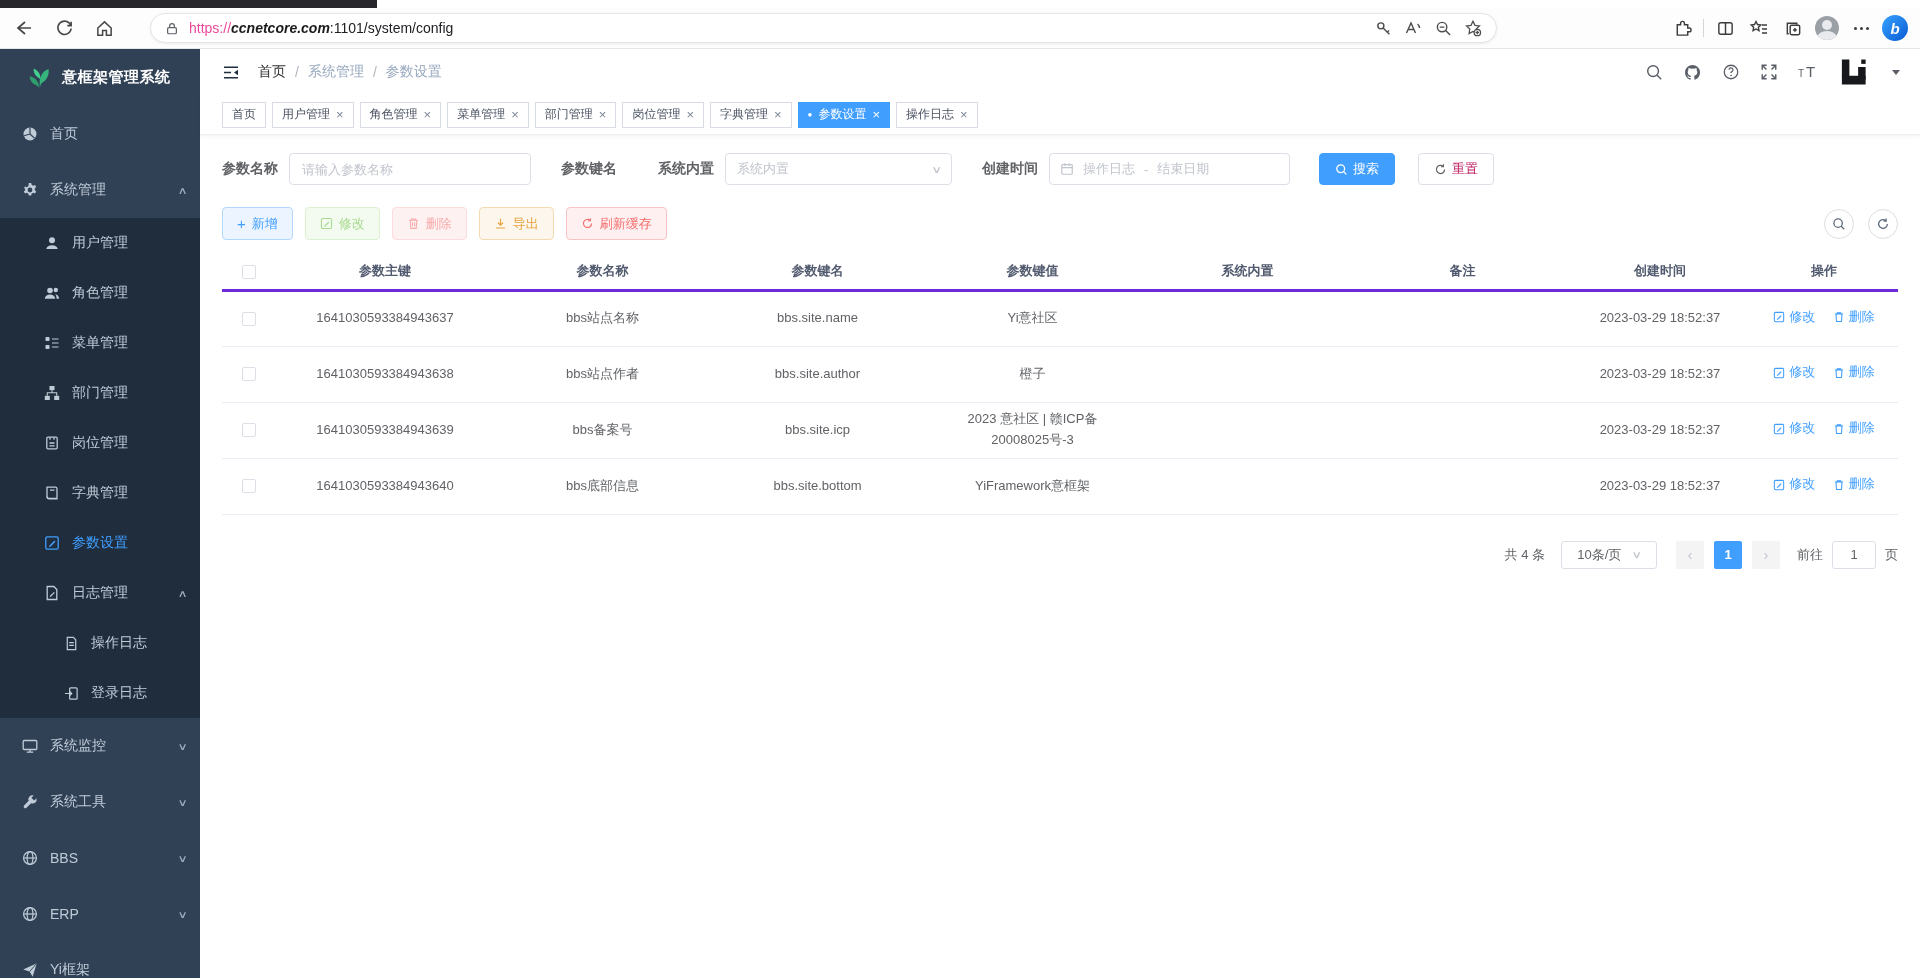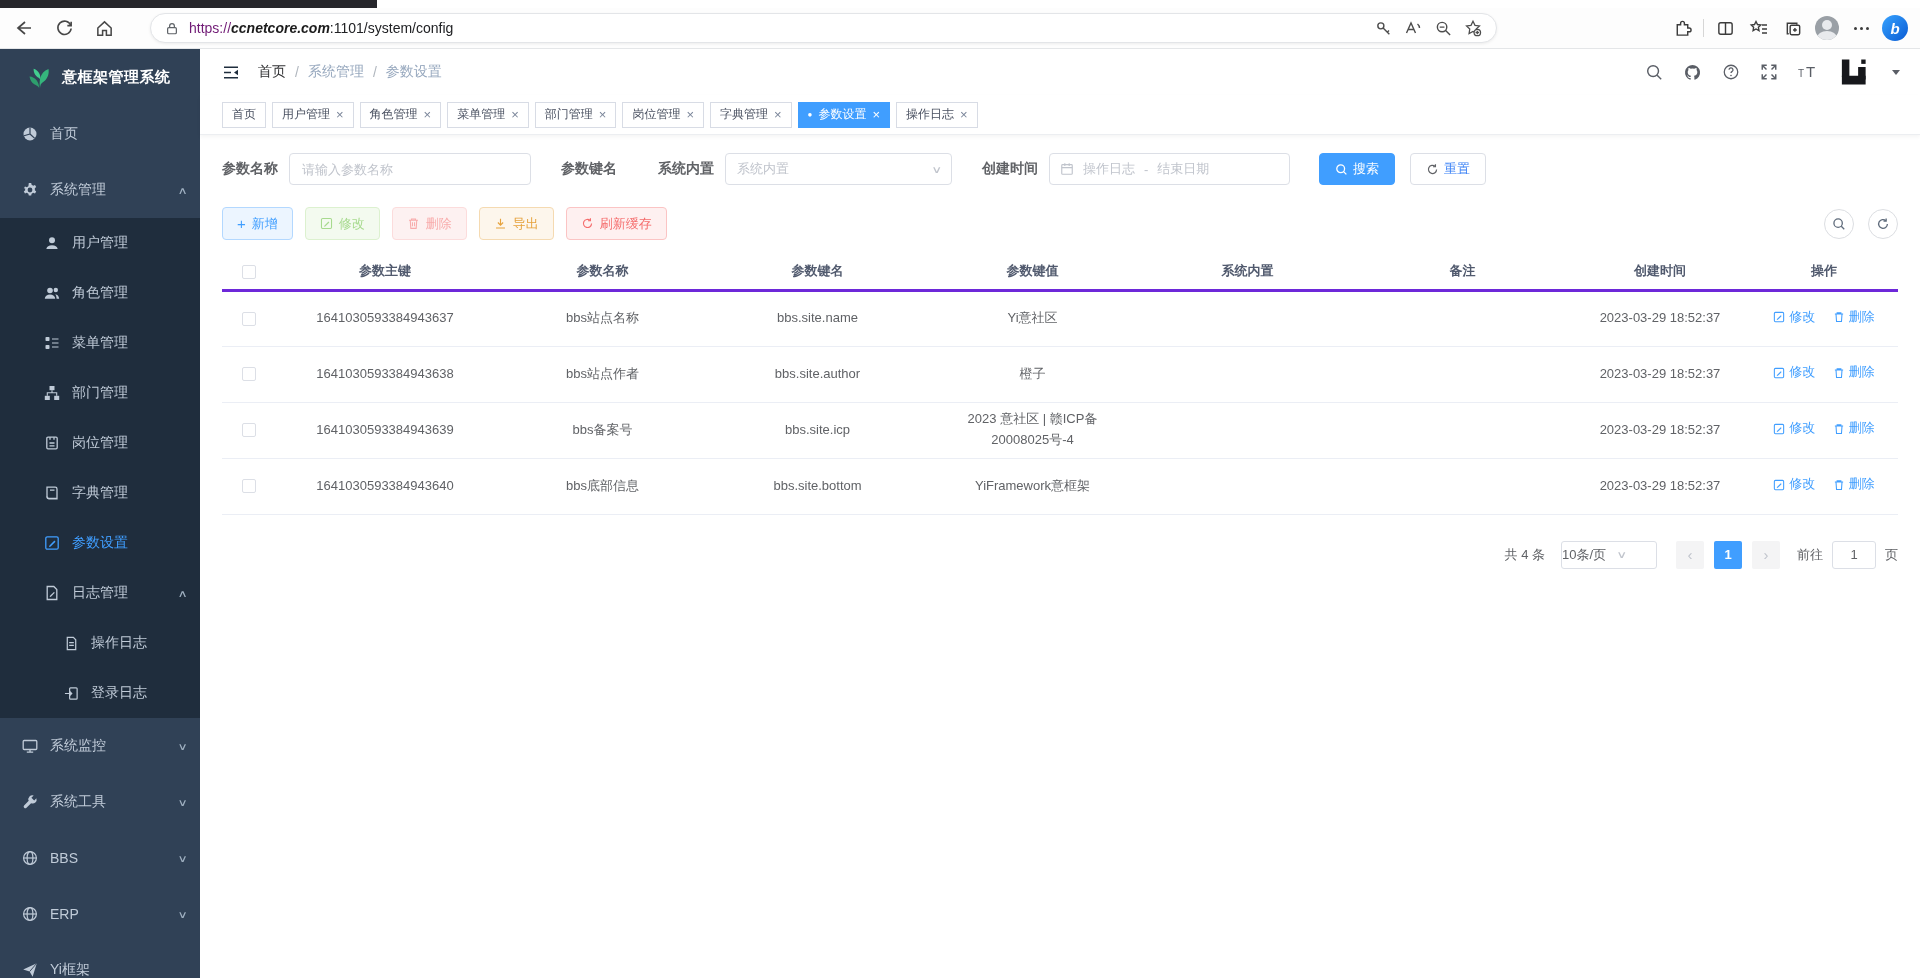--- a/index.html
+++ b/index.html
@@ -11,21 +11,21 @@
   .titlebar{position:absolute;top:0;left:0;width:1920px;height:8px;background:#fff;}
   .titlebar-dark{width:377px;height:8px;background:#26262b;}
   .btoolbar{position:absolute;top:8px;left:0;width:1920px;height:41px;background:#fdfdfd;
     border-bottom:1px solid #e4e6e8;display:flex;align-items:center;}
   .nav-ic{width:32px;height:32px;display:flex;align-items:center;justify-content:center;
     color:#474747;margin-left:8px;border-radius:4px;cursor:pointer;flex:0 0 auto;}
   .urlpill{position:absolute;left:150px;top:5px;width:1347px;height:30px;border-radius:15px;
     background:#fff;border:1px solid #e3e5e8;box-shadow:0 1px 3px rgba(0,0,0,.07);
     display:flex;align-items:center;padding:0 8px 0 14px;}
   .url-text{font-size:14px;color:#202124;margin-left:10px;white-space:nowrap;}
-  .url-scheme{color:#701a75;}
+  .url-scheme{color:#ec4899;}
   .url-host{font-weight:700;color:#1b1b1b;font-style:italic;}
   .pill-spacer{flex:1;}
   .pill-ic{width:30px;height:26px;display:flex;align-items:center;justify-content:center;
     color:#4d4d4d;cursor:pointer;flex:0 0 auto;}
   .bicons{position:absolute;right:8px;top:5px;height:30px;display:flex;align-items:center;}
   .b-ic{width:34px;height:30px;display:flex;align-items:center;justify-content:center;
     color:#3c3c3c;cursor:pointer;}
   .b-divider{width:1px;height:18px;background:#d6d6d6;margin:0 4px;}
   .dots3{display:flex;gap:3px;}
   .dots3 i{width:3px;height:3px;border-radius:50%;background:#3c3c3c;}
@@ -79,21 +79,21 @@
     font-size:13px;color:#606266;outline:none;font-family:"Liberation Sans",sans-serif;}
   .txt::placeholder{color:#c0c4cc;}
   .select{width:227px;height:32px;border:1px solid #dcdfe6;border-radius:4px;display:flex;
     align-items:center;justify-content:space-between;padding:0 11px;color:#c0c4cc;font-size:13px;cursor:pointer;background:#fff;}
   .scaret{color:#c0c4cc;font-size:10px;transform:scaleX(1.5);}
   .daterange{width:241px;height:32px;border:1px solid #dcdfe6;border-radius:4px;display:flex;
     align-items:center;gap:9px;padding:0 10px;color:#c0c4cc;font-size:13px;background:#fff;cursor:pointer;}
   .btn{height:32px;border-radius:4px;font-size:13px;display:inline-flex;align-items:center;
     gap:5px;padding:0 15px;cursor:pointer;border:1px solid;font-family:inherit;}
   .btn-search{background:#409eff;border-color:#409eff;color:#fff;margin-left:7px;}
-  .btn-reset{background:#fff;border-color:#dcdfe6;color:#3b82f6;margin-left:15px;}
+  .btn-reset{background:#fff;border-color:#dcdfe6;color:#be185d;margin-left:23px;}
 
   .btnrow{display:flex;align-items:center;margin-top:22px;}
   .pbtn{height:33px;padding:0 14px;border-radius:4px;font-size:13px;display:inline-flex;
     align-items:center;gap:6px;margin-right:12px;border:1px solid;cursor:pointer;background:#fff;font-family:inherit;}
   .pbtn-add{color:#409eff;background:#ecf5ff;border-color:#b3d8ff;}
   .pbtn-edit{color:#a7da8e;background:#f3faef;border-color:#dcf1cf;}
   .pbtn-del{color:#f8abab;background:#fdf1f1;border-color:#fcdcdc;}
   .pbtn-exp{color:#e6a23c;background:#fdf6ec;border-color:#f5dab1;}
   .pbtn-cache{color:#f56c6c;background:#fef0f0;border-color:#fbc4c4;}
   .circles{margin-left:auto;display:flex;gap:14px;}
@@ -106,21 +106,21 @@
     padding:6px 10px;line-height:1.6;}
   .cbx{width:14px;height:14px;border:1px solid #dcdfe6;border-radius:2px;display:inline-block;
     background:#fff;cursor:pointer;vertical-align:middle;}
   .oplink{color:#409eff;display:inline-flex;align-items:center;gap:4px;margin:0 7px;
     font-size:13px;cursor:pointer;white-space:nowrap;}
 
   .pagerow{display:flex;align-items:center;justify-content:flex-end;margin-top:26px;
     font-size:13px;color:#606266;}
   .ptotal{margin-right:16px;}
   .psel{width:96px;height:28px;border:1px solid #dcdfe6;border-radius:3px;display:flex;
-    align-items:center;gap:12px;color:#606266;margin-right:14px;cursor:pointer;background:#fff;}
+    align-items:center;justify-content:center;gap:12px;color:#606266;margin-right:14px;cursor:pointer;background:#fff;}
   .pgbtn{min-width:28px;height:28px;background:#f4f4f5;border-radius:2px;display:flex;
     align-items:center;justify-content:center;color:#c0c4cc;margin:0 5px;font-size:15px;cursor:pointer;}
   .pgcur{background:#409eff;color:#fff;font-weight:700;font-size:13px;}
   .goto{display:flex;align-items:center;gap:9px;margin-left:12px;}
   .ginput{width:44px;height:28px;border:1px solid #dcdfe6;border-radius:3px;text-align:center;
     font-size:13px;color:#606266;outline:none;font-family:inherit;}
 </style>
 </head>
 <body>
 
@@ -671,21 +671,21 @@
                 </svg>
                 <span>删除</span>
               </span>
           </td>
         </tr>
         <tr>
           <td><span class="cbx"></span></td>
           <td>1641030593384943639</td>
           <td>bbs备案号</td>
           <td>bbs.site.icp</td>
-          <td style="padding:6px 18px;">2023 意社区 | 赣ICP备20008025号-4</td>
+          <td style="padding:6px 18px;">2023 意社区 | 赣ICP备20008025号-3</td>
           <td></td>
           <td></td>
           <td>2023-03-29 18:52:37</td>
           <td>
             <span class="oplink">
                 <svg width="12" height="12" viewBox="0 0 16 16">
                   <rect x="1.8" y="1.8" width="12.4" height="12.4" rx="1.5" fill="none" stroke="currentColor" stroke-width="1.4"></rect>
                   <path fill="currentColor" d="M5.3 10.7l5.1-5.1 1.1 1.1-5.1 5.1-1.4.3z"></path>
                 </svg>
                 <span>修改</span>

